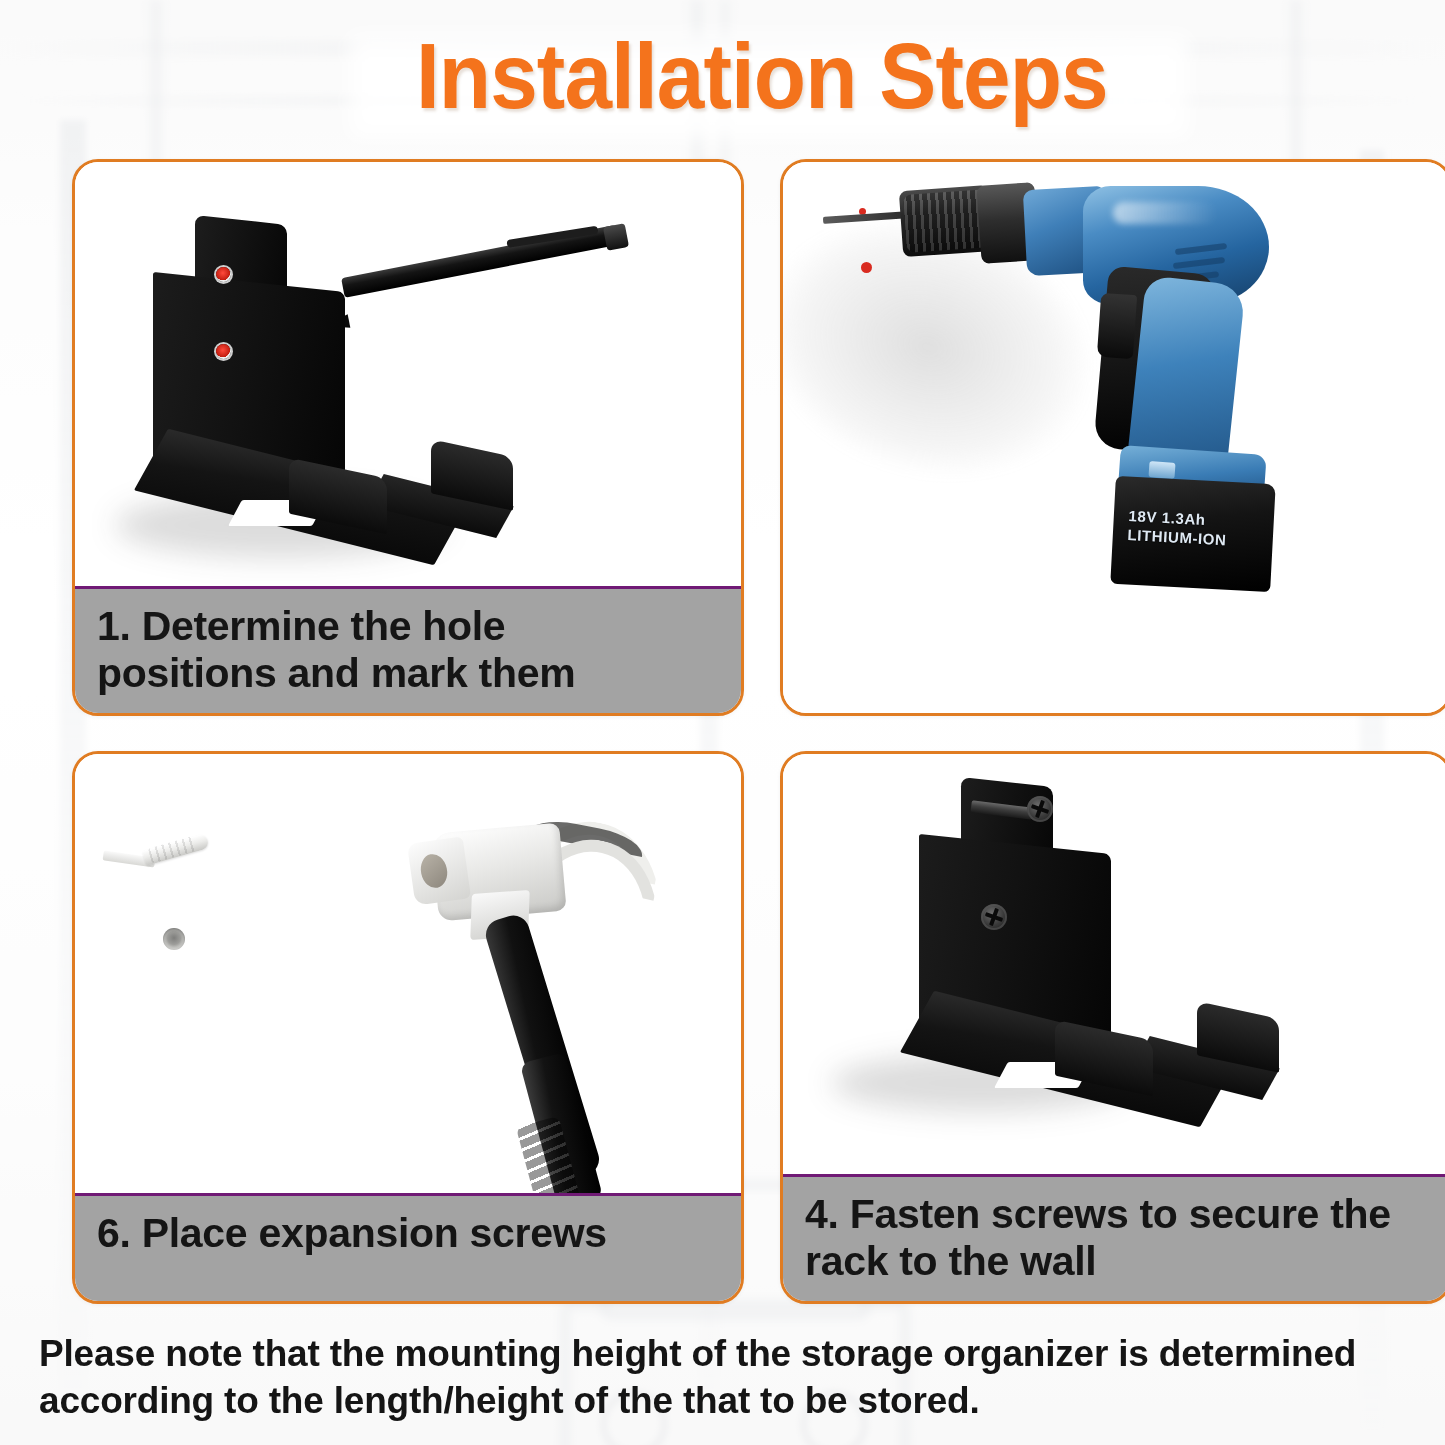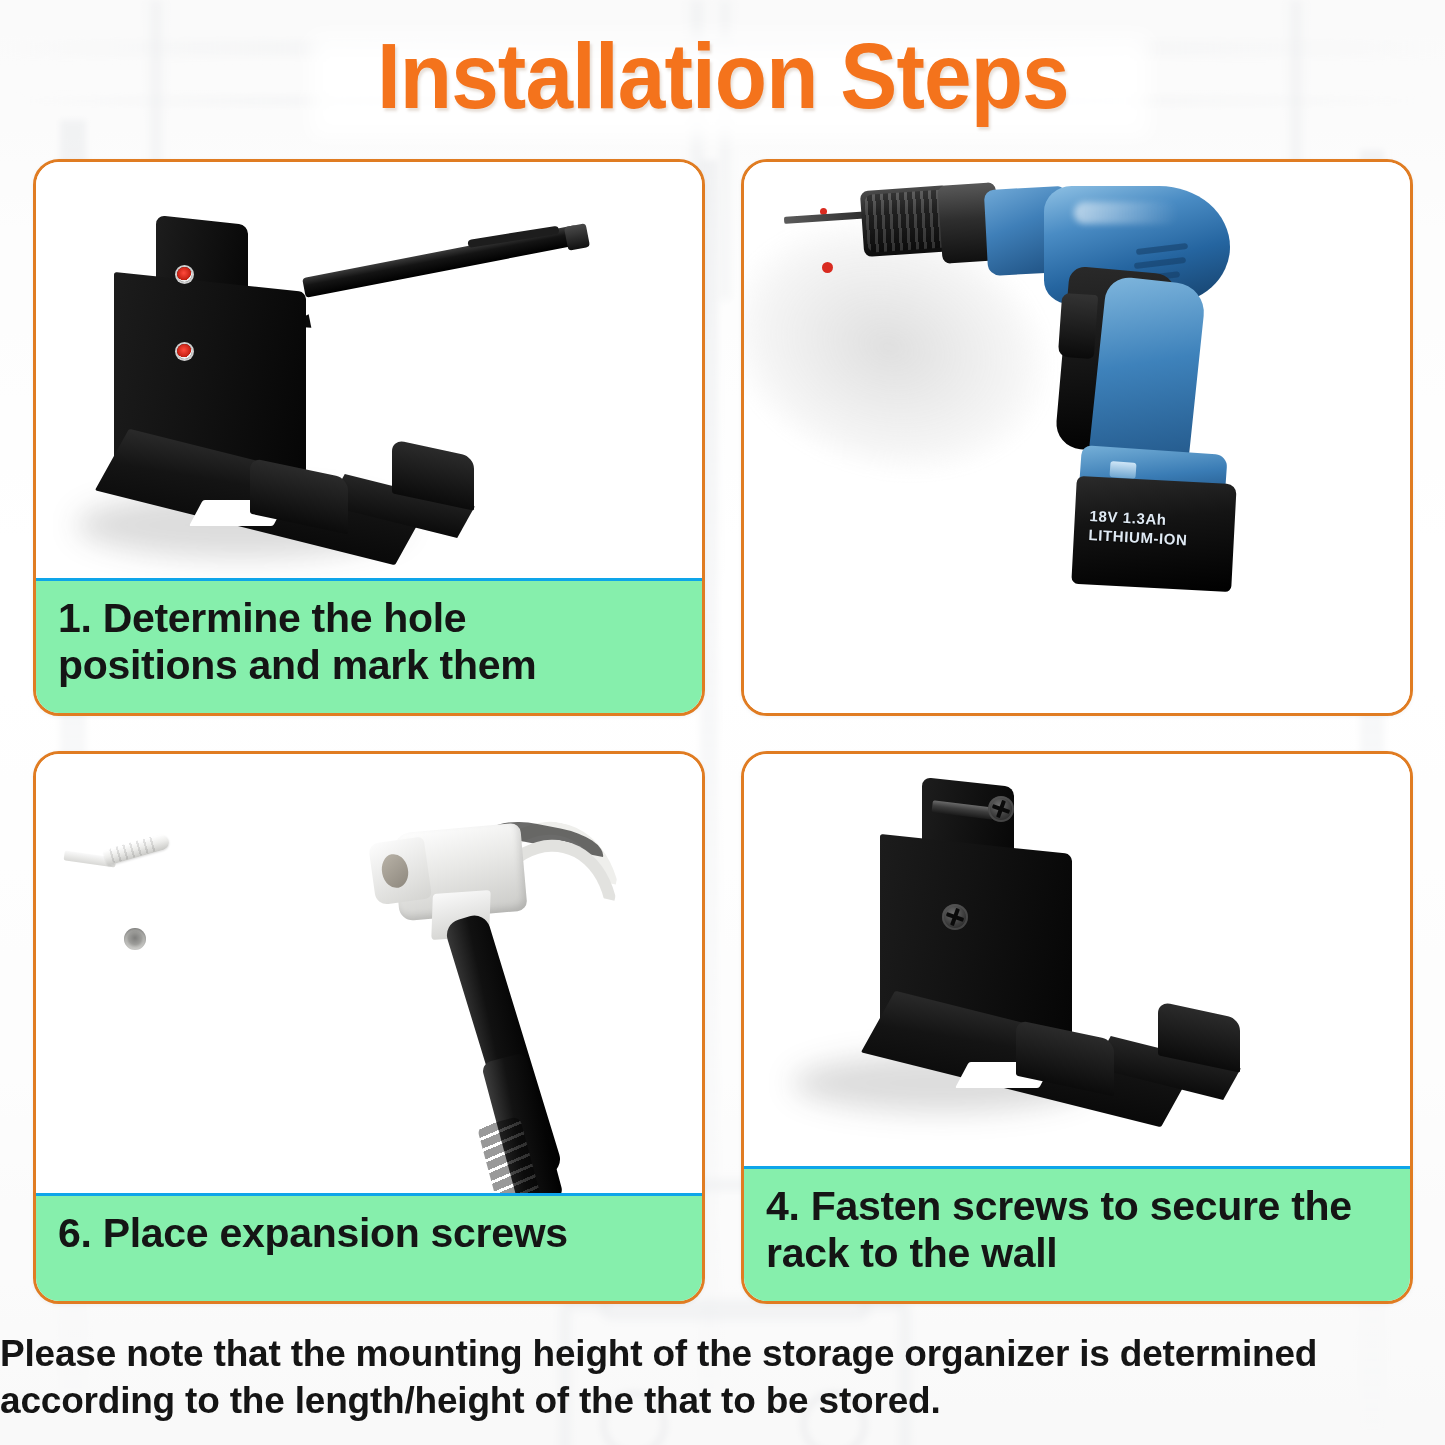--- a/index.html
+++ b/index.html
@@ -55,20 +55,21 @@
     position: absolute;
     inset: 0;
     background: rgba(255,255,255,.60);
   }
 
   
   #page {
     position: absolute;
     inset: 0;
     z-index: 2;
+    margin-left: 39px;
   }
 
   
   .title-wrap {
     position: absolute;
     left: 0;
     top: 26px;
     width: 1445px;
     text-align: center;
   }
@@ -121,28 +122,28 @@
   .card.c4 { left: 708px; top: 592px; width: 672px; height: 553px; }
 
   .card-figure {
     position: relative;
     flex: 1 1 auto;
     overflow: hidden;
     background: #ffffff;
   }
   .card-caption {
     flex: 0 0 auto;
-    border-top: 3px solid #0ea5e9;
-    padding: 14px 22px 24px 22px;
+    border-top: 3px solid #701a75;
+    padding: 14px 22px 16px 22px;
     font-weight: bold;
     font-size: 41px;
     line-height: 47px;
     color: #151515;
     letter-spacing: -0.3px;
-    background: #86efac;
+    background: #a3a3a3;
     min-height: 108px;
     box-sizing: border-box;
   }
   .card.c1 .card-caption,
   .card.c4 .card-caption { min-height: 122px; }
 
   
   .shadow-blob {
     position: absolute;
     background: rgba(40,40,40,.16);

